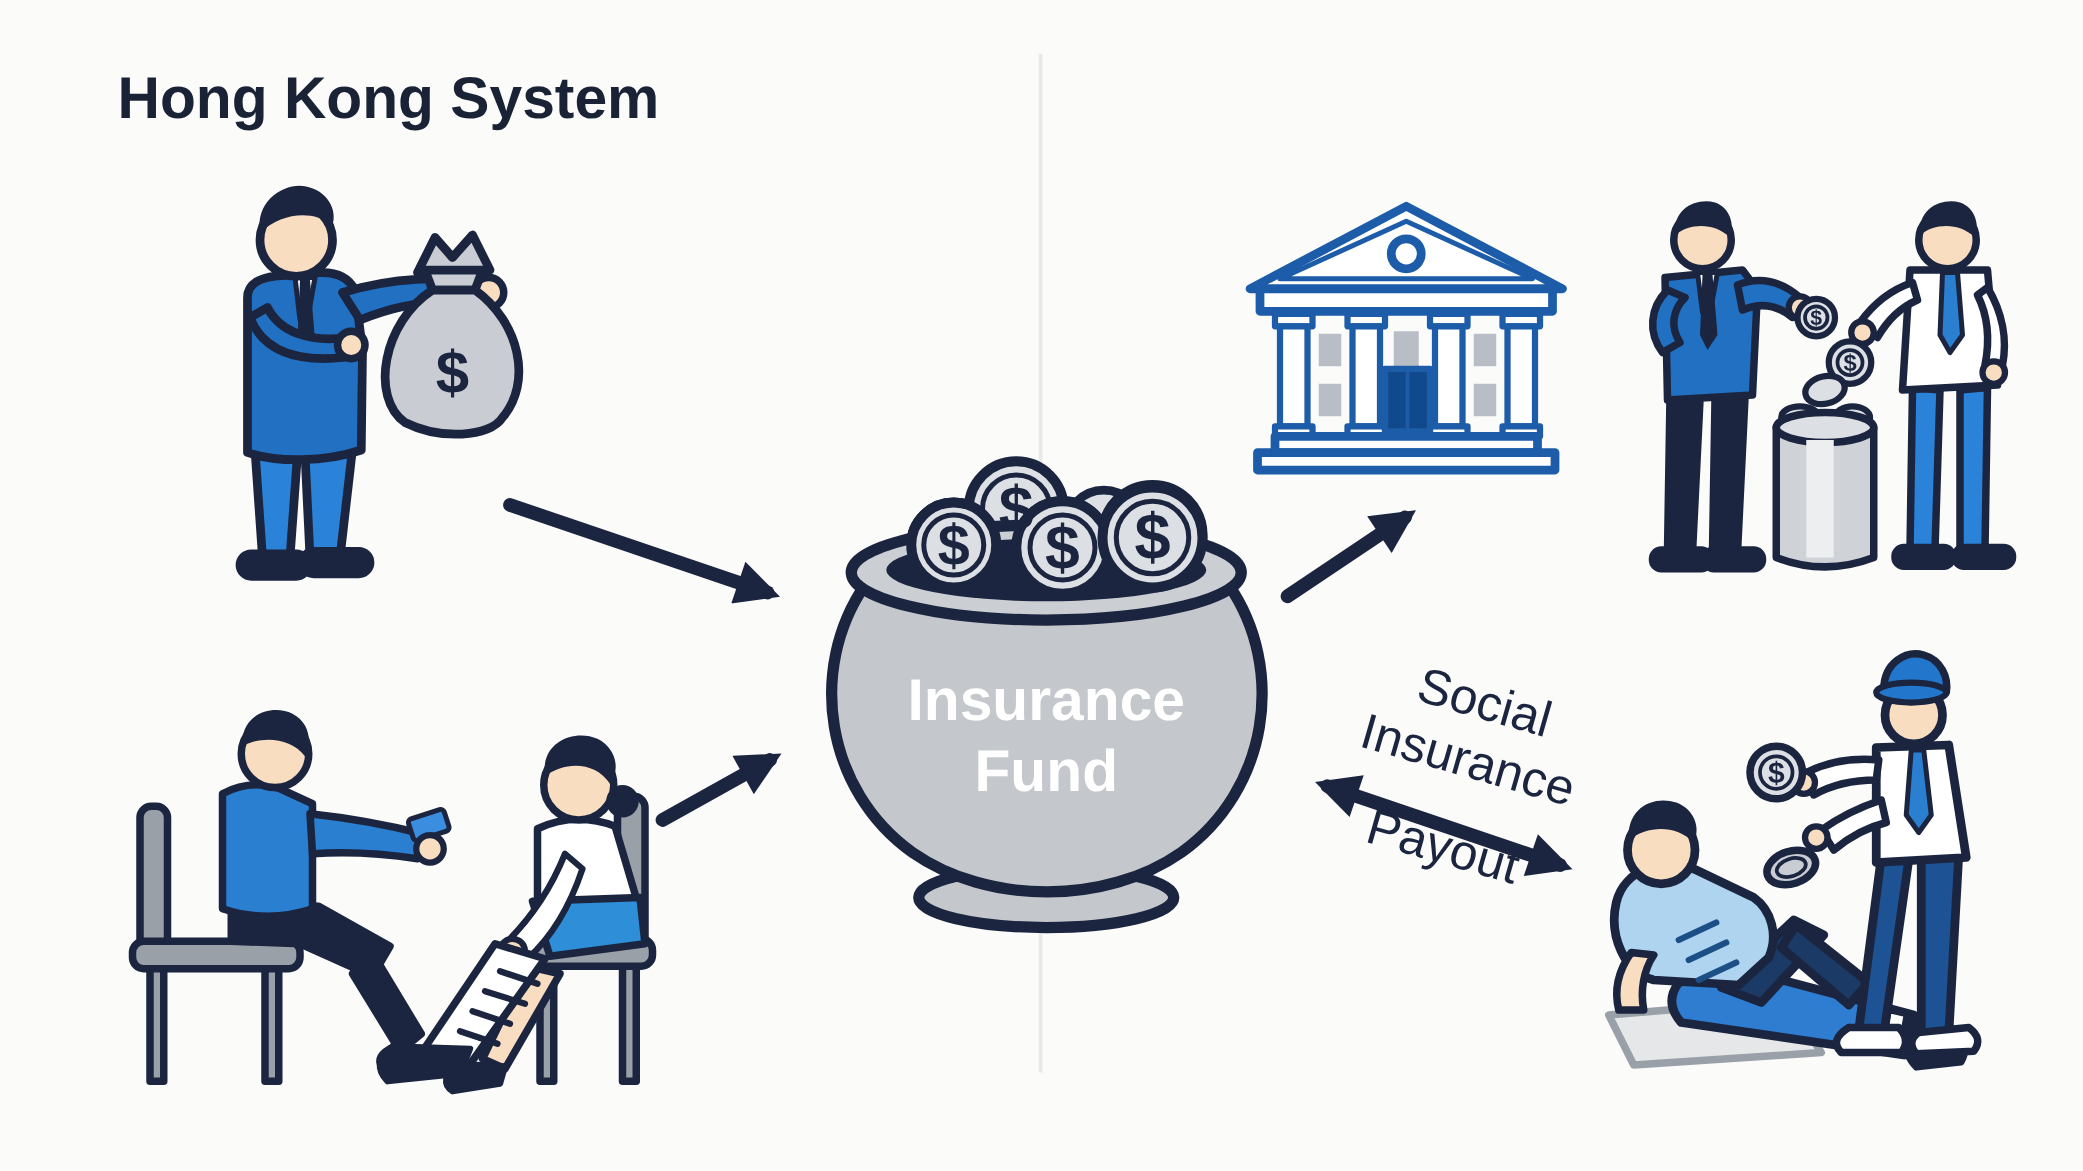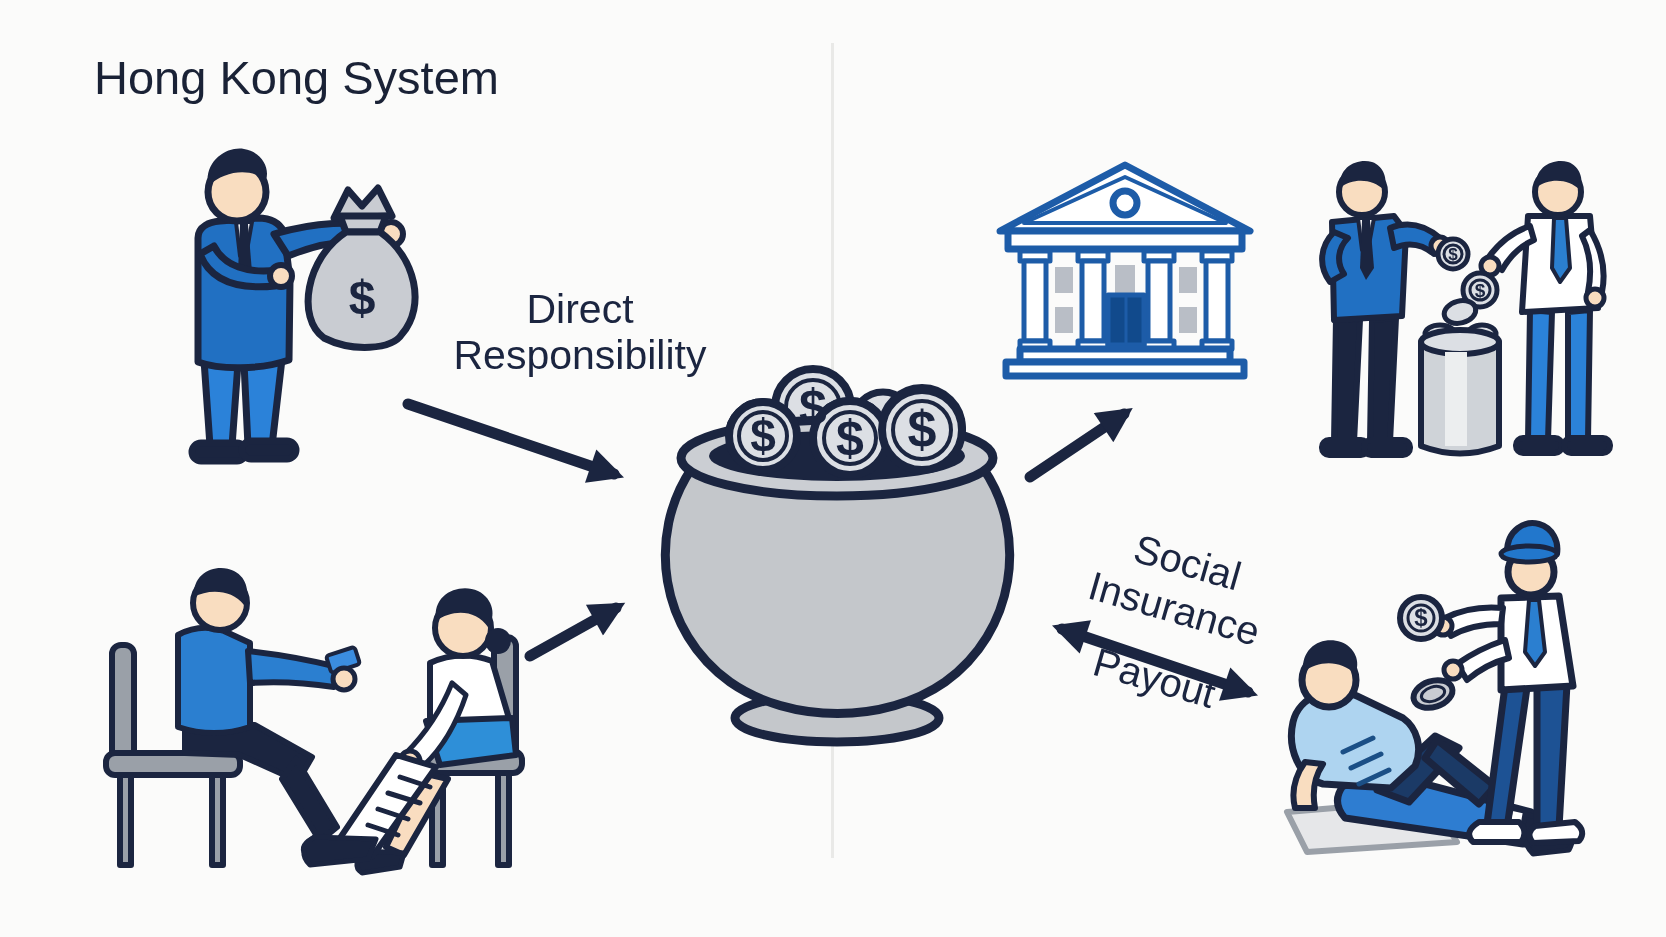--- a/index.html
+++ b/index.html
@@ -2,21 +2,21 @@
 <html style="--background: #fbfbfa; --ink: #1b2540; --title: #1a2236; --divider: #e9e9e7; --suit-blue: #2170c2; --bright-blue: #2b82d9; --sweater-blue: #2b7fd0; --light-blue: #aed4f0; --cap-blue: #2277cc; --bank-blue: #1d5ca8; --door-navy: #114a8c; --pot-gray: #c4c7cb; --coin-gray: #dcdfe4; --chair-gray: #9aa0a8; --skin: #f9ddc0; --fund-text: #ffffff;"><head>
 <meta charset="utf-8">
 <style>
   html,body{margin:0;padding:0;background:#ddd;}
   .canvas{
     position:relative;width:1666px;height:937px;overflow:hidden;
     background:var(--background,#fbfbfa);
     font-family:"Liberation Sans", sans-serif;
   }
   .title{
-    position:absolute;font-size:47px;font-weight:normal;color:var(--title,#1a2236);
+    position:absolute;font-size:47px;font-weight:bold;color:var(--title,#1a2236);
     letter-spacing:0px;white-space:nowrap;
   }
   .title-left{left:94px;top:50px;}
   .title-right{left:1022px;top:50px;}
   .divider{position:absolute;left:831px;top:43px;width:3px;height:815px;background:var(--divider,#e9e9e7);}
   .scene{position:absolute;}
   .flow-label{
     position:absolute;color:var(--ink,#1b2540);font-weight:normal;
     text-align:center;line-height:1.12;
   }
@@ -152,20 +152,21 @@
         </g>
       </g>
       <g>
         <text class="dollar" x="133" y="122" font-size="46" text-anchor="middle">$</text>
         <text class="dollar" x="183" y="94" font-size="50" text-anchor="middle">$</text>
         <text class="dollar" x="220" y="125" font-size="50" text-anchor="middle">$</text>
         <text class="dollar" x="292" y="117" font-size="52" text-anchor="middle">$</text>
       </g>
     </svg>
   </div>
+  <div class="fund-label">Insurance Fund</div>
 
   <div class="scene" style="left:990px;top:155px;">
     <svg width="270" height="230" viewBox="0 0 270 230">
       <g stroke="#1d5ca8" stroke-width="7" stroke-linejoin="round" fill="#ffffff">
         <path d="M10,76 L135,10 L260,76 Z"></path>
         <path d="M34,68 L135,22 L236,68 Z" fill="none" stroke-width="4"></path>
         <circle cx="135" cy="48" r="12" fill="#ffffff"></circle>
         <rect x="18" y="76" width="234" height="18"></rect>
         <g stroke-width="5">
           <rect x="30" y="96" width="30" height="10"></rect>
@@ -300,20 +301,19 @@
       </marker>
     </defs>
     <g stroke="#1b2540" stroke-width="11" fill="none" stroke-linecap="round">
       <path d="M408,404 L614,474" marker-end="url(#ah)"></path>
       <path d="M530,656 L616,608" marker-end="url(#ah)"></path>
       <path d="M1030,477 L1124,414" marker-end="url(#ah)"></path>
       <path d="M1062,629 L1248,692" marker-start="url(#ah)" marker-end="url(#ah)"></path>
     </g>
   </svg>
 
-  <div class="flow-label label-direct">Direct Responsibility</div>
   <div class="flow-label label-payout">
     <div class="line1">Social</div>
     <div class="line2">Insurance</div>
     <div class="line3">Payout</div>
   </div>
 
 </div>
 
 </body></html>

